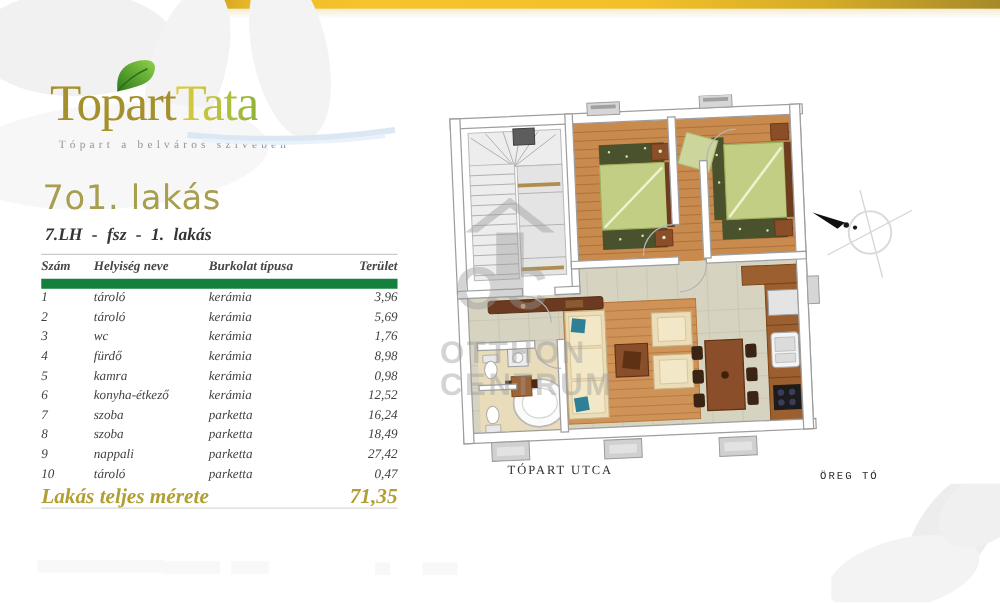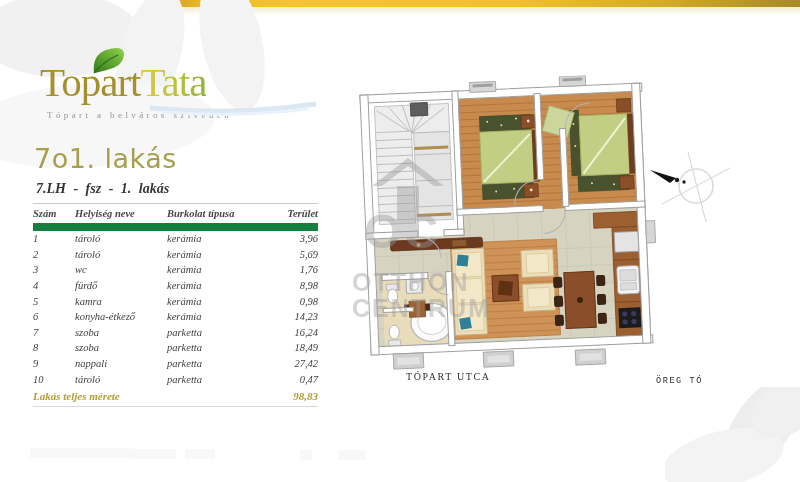--- a/index.html
+++ b/index.html
@@ -34,21 +34,21 @@
     font-size:14px;font-weight:bold;font-style:italic;color:#353535;word-spacing:4px;}
 
   
   .room-table{position:absolute;left:33px;top:203px;width:285px;z-index:3;
     font-family:"Liberation Serif",serif;font-style:italic;color:#3f3f3f;border-top:1px solid #c9c9c9;}
   .tr{display:grid;grid-template-columns:42px 92px 108px 1fr;align-items:center;}
   .tr .c4{text-align:right;}
   .thead{height:19px;font-weight:bold;color:#474747;font-size:10.5px;border-bottom:8px solid #15803d;}
   .trow{height:15.6px;font-size:10.5px;}
   .trow:last-of-type{border-bottom:1px solid #8f8f8f;}
-  .tfoot{height:19px;font-size:11px;font-weight:bold;color:#b19f34;border-bottom:1px solid #d9d9d9;}
+  .tfoot{height:19px;font-size:17px;font-weight:bold;color:#b19f34;border-bottom:1px solid #d9d9d9;}
   .tfoot .c1{grid-column:1 / span 3;}
 
   
   .plan{position:absolute;left:358px;top:79px;width:300px;height:306px;transform:rotate(-2.5deg);z-index:2;}
 
   
   .watermark{position:absolute;left:350px;top:152px;width:120px;z-index:4;opacity:.42;color:#8e8e8e;pointer-events:none;}
   .wm-monogram{position:absolute;left:14px;top:52px;font-family:"Liberation Sans",sans-serif;
     font-weight:bold;font-size:48px;letter-spacing:2px;color:#9a9a9a;}
   .wm-line{position:absolute;left:2px;font-family:"Liberation Sans",sans-serif;font-weight:bold;
@@ -148,21 +148,21 @@
     <div class="tr trow">
       <div class="c1">5</div>
       <div class="c2">kamra</div>
       <div class="c3">kerámia</div>
       <div class="c4">0,98</div>
     </div>
     <div class="tr trow">
       <div class="c1">6</div>
       <div class="c2">konyha-étkező</div>
       <div class="c3">kerámia</div>
-      <div class="c4">14,23</div>
+      <div class="c4">12,52</div>
     </div>
     <div class="tr trow">
       <div class="c1">7</div>
       <div class="c2">szoba</div>
       <div class="c3">parketta</div>
       <div class="c4">16,24</div>
     </div>
     <div class="tr trow">
       <div class="c1">8</div>
       <div class="c2">szoba</div>
@@ -176,21 +176,21 @@
       <div class="c4">27,42</div>
     </div>
     <div class="tr trow">
       <div class="c1">10</div>
       <div class="c2">tároló</div>
       <div class="c3">parketta</div>
       <div class="c4">0,47</div>
     </div>
     <div class="tr tfoot">
       <div class="c1">Lakás teljes mérete</div>
-      <div class="c4">98,83</div>
+      <div class="c4">71,35</div>
     </div>
   </div>
 
   <div class="plan">
     <svg width="300" height="306" viewBox="0 0 300 306">
 
       <rect x="10" y="12" width="278" height="256" fill="#ffffff" stroke="#a8a8a8" stroke-width="1"></rect>
 
       <g>
         <rect x="104" y="18" width="178" height="114" fill="#c98a4e"></rect>

